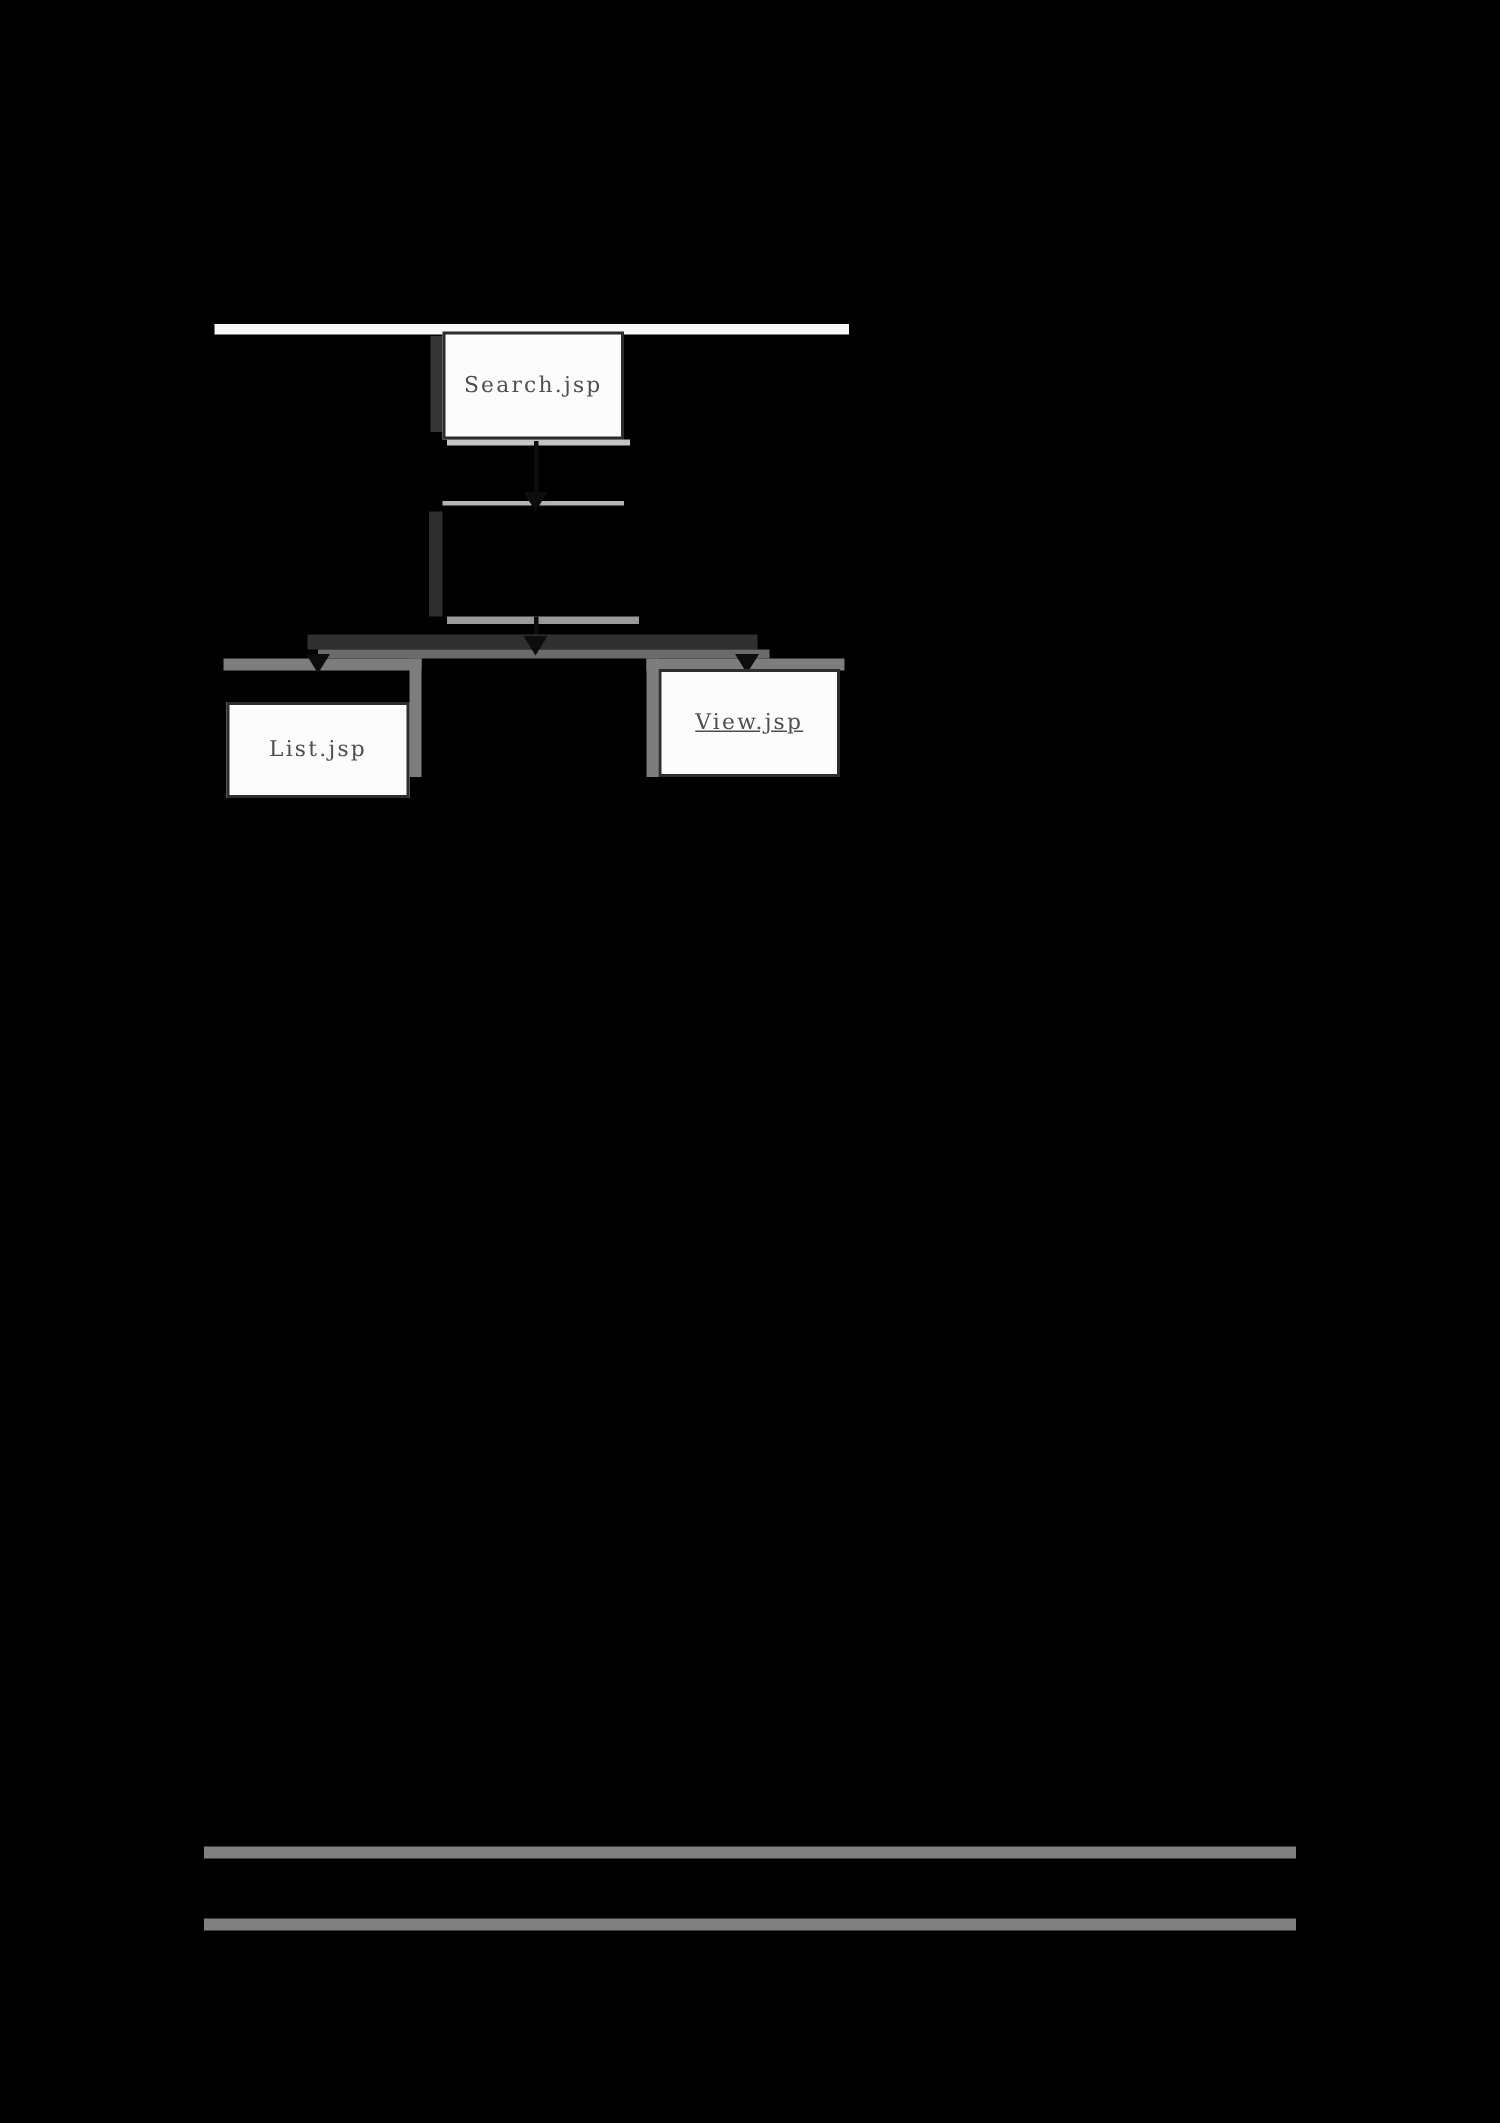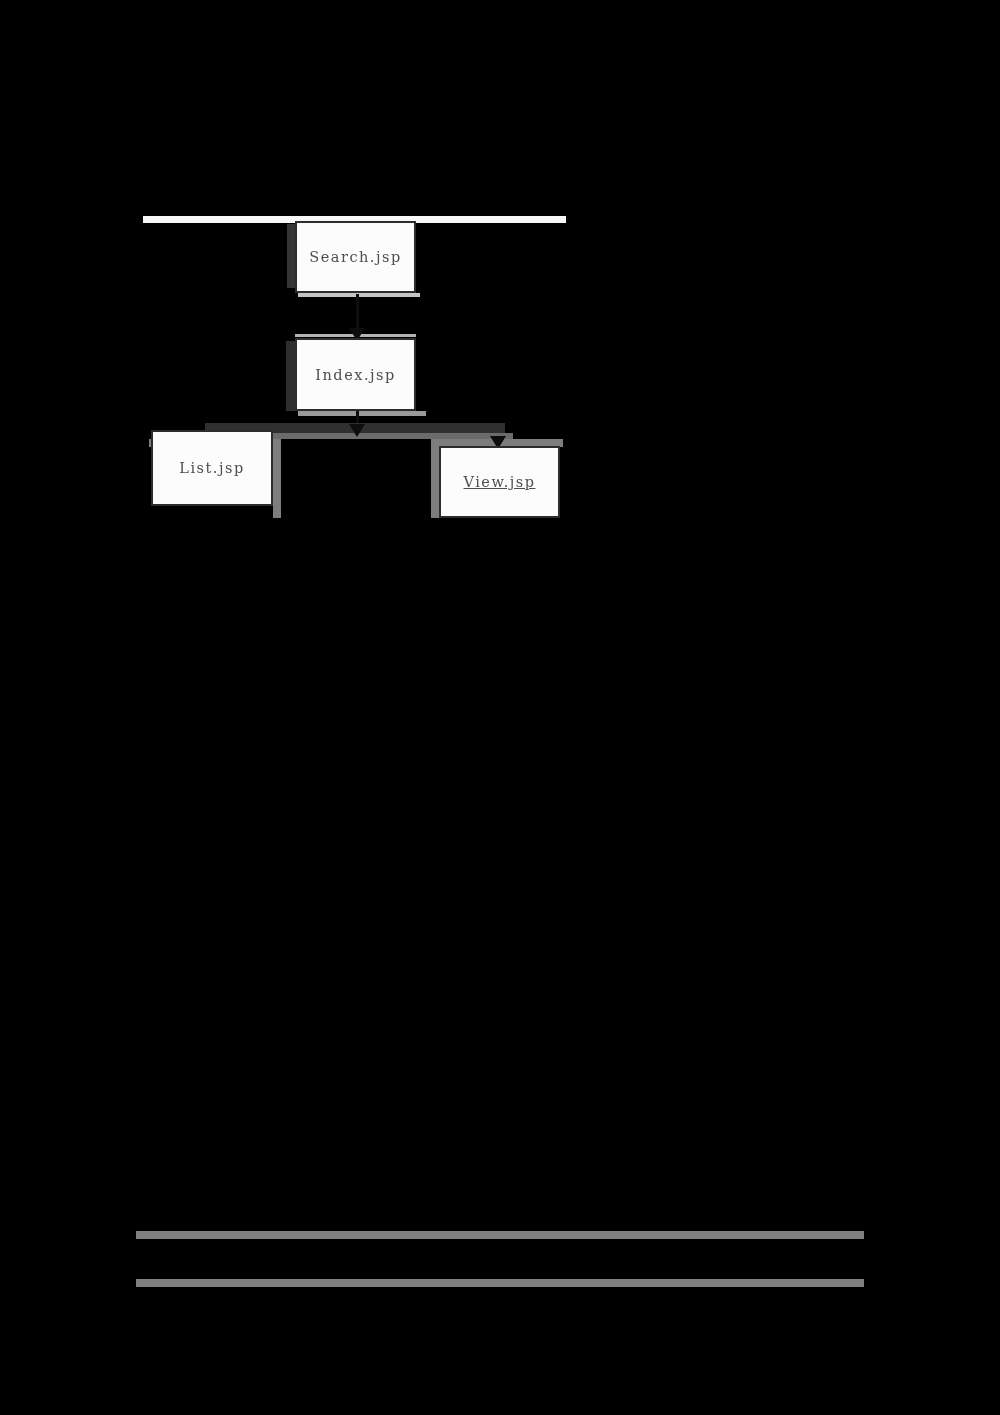--- a/index.html
+++ b/index.html
@@ -22,21 +22,21 @@
 
   
   .node{
     position:absolute; box-sizing:border-box;
     background:var(--node-fill); border:2px solid var(--node-border);
     display:flex; align-items:center; justify-content:center;
     font-size:14.5px; letter-spacing:1.5px; color:var(--node-text);
   }
   .node-search{left:295px; top:221px; width:121px; height:72px;align-items:center;}
   .node-index {left:295px; top:338px; width:121px; height:73px;}
-  .node-list  {left:151px; top:430px; width:122px; height:76px;}
+  .node-list  {left:151px; top:468px; width:122px; height:64px;}
   .node-view  {left:439px; top:446px; width:121px; height:72px;text-decoration:underline;}
 
   
   .strip{position:absolute;}
   .search-shadow-left  {left:287px; top:224px; width:8px;  height:64px; background:#353535;}
   .search-shadow-bottom{left:298px; top:293px; width:122px; height:4px; background:#c4c4c4;}
   .index-topline       {left:295px; top:334px; width:121px; height:3px; background:#b3b3b3;}
   .index-shadow-left   {left:286px; top:341px; width:9px;  height:70px; background:#2e2e2e;}
   .index-shadow-bottom {left:298px; top:411px; width:128px; height:5px; background:#9a9a9a;}
   .list-band-top  {left:149px; top:439px; width:132px; height:8px;  background:var(--shadow-gray);}
@@ -85,23 +85,20 @@
   <div class="vline vline-index-bar"></div>
   <div class="hbar"></div>
   <div class="hbar-shadow"></div>
   <div class="arrowhead ah-bar-center"></div>
   <div class="arrowhead ah-into-list"></div>
   <div class="arrowhead ah-into-view"></div>
 
   <div class="node node-search">
     <span>Search.jsp</span>
   </div>
-  <div class="node node-index">
-    <span>Index.jsp</span>
-  </div>
   <div class="node node-list">
     <span>List.jsp</span>
   </div>
   <div class="node node-view">
     <span>View.jsp</span>
   </div>
 
 </div>
 
 </body></html>

